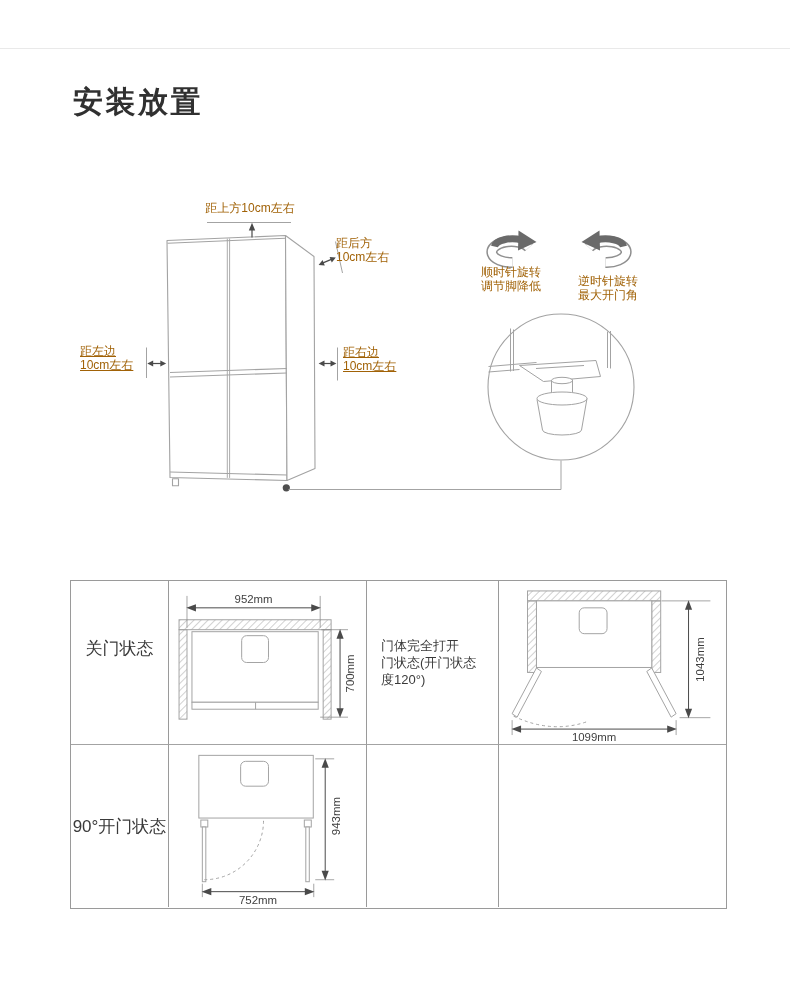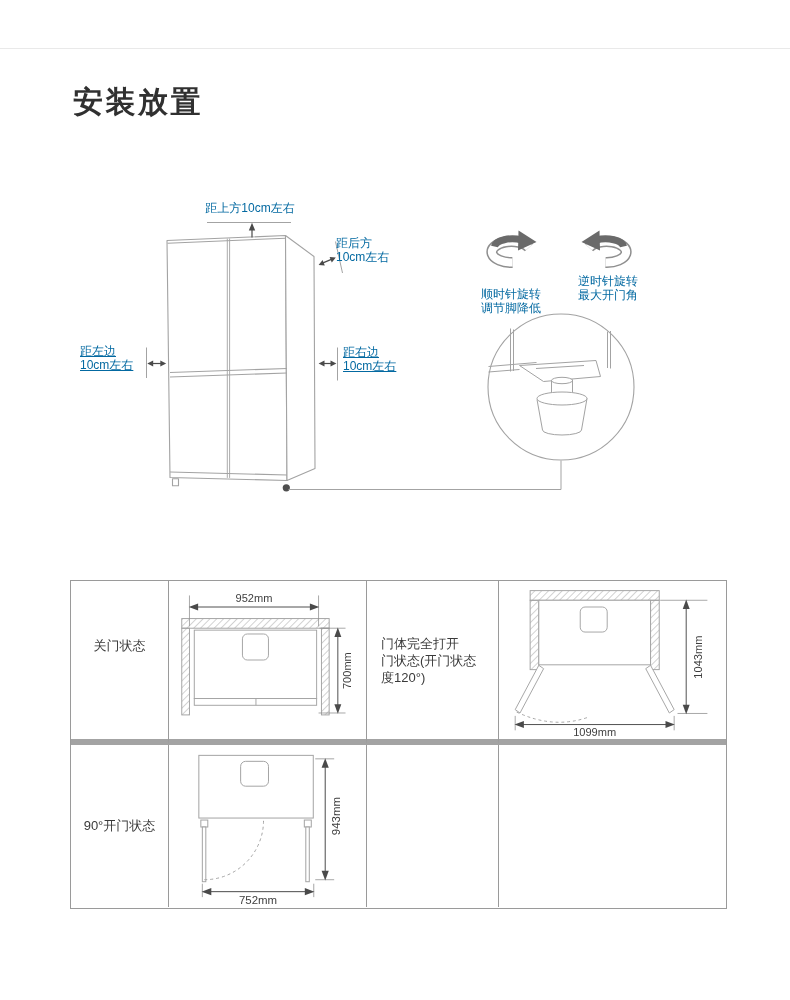--- a/index.html
+++ b/index.html
@@ -9,40 +9,40 @@
     color:#3d3d3d;overflow:hidden;
   }
   .top-rule{position:absolute;left:0;top:48px;width:790px;height:1px;background:#e9e9e9;}
   .title{
     position:absolute;left:73px;top:82px;margin:0;
     font-size:30px;font-weight:700;color:#303030;letter-spacing:2.5px;
   }
   .fig{position:absolute;left:0;top:0;width:790px;height:560px;}
   .fig svg{position:absolute;left:0;top:0;}
   .lbl{
-    position:absolute;font-size:12px;line-height:13.5px;color:#0369a1;
+    position:absolute;font-size:12px;line-height:13.5px;color:#a16207;
     white-space:pre-line;
   }
   .lbl.center{text-align:center;}
   
   .ptable{
     position:absolute;left:70px;top:580px;width:657px;height:329px;
     display:grid;grid-template-columns:98px 198px 132px 227px;
     grid-template-rows:164px 162px;
     border:1px solid #9a9a9a;box-sizing:border-box;
   }
   .cell{
-    position:relative;border-right:1px solid #9a9a9a;border-bottom:6px solid #a3a3a3;
+    position:relative;border-right:1px solid #9a9a9a;border-bottom:1px solid #a3a3a3;
     box-sizing:border-box;overflow:hidden;
   }
   .cell.lastcol{border-right:none;}
   .cell.lastrow{border-bottom:none;}
   .cell-label{
     display:flex;align-items:center;justify-content:center;
-    font-size:13px;color:#3a3a3a;text-align:center;
+    font-size:17px;color:#3a3a3a;text-align:center;
   }
   .cell-label .pad-up{padding-bottom:28px;}
   .cell-note{
     display:flex;align-items:center;
     font-size:13px;line-height:17px;color:#3a3a3a;
     padding-left:14px;white-space:pre-line;box-sizing:border-box;
   }
   .cell svg.diag{position:absolute;left:0;top:0;width:100%;height:100%;}
   svg text{font-family:"Liberation Sans","DejaVu Sans",sans-serif;font-size:11.5px;fill:#3e3e3e;}
 </style>
@@ -119,21 +119,21 @@
       </g>
     </svg>
 
     <div class="lbl center" style="left:200px;top:202px;width:100px;">距上方10cm左右</div>
     <div class="lbl" style="left:336px;top:237px;">距后方
 10cm左右</div>
     <div class="lbl" style="left:80px;top:345px;text-decoration:underline;">距左边
 10cm左右</div>
     <div class="lbl" style="left:343px;top:346px;text-decoration:underline;">距右边
 10cm左右</div>
-    <div class="lbl center" style="left:462px;top:289px;width:98px;font-family:Liberation Mono, monospace;">顺时针旋转
+    <div class="lbl center" style="left:462px;top:266px;width:98px;">顺时针旋转
 调节脚降低</div>
     <div class="lbl center" style="left:559px;top:275px;width:98px;">逆时针旋转
 最大开门角</div>
   </div>
 
   <div class="ptable">
 
     <div class="cell cell-label">
       <span class="pad-up">关门状态</span>
     </div>

